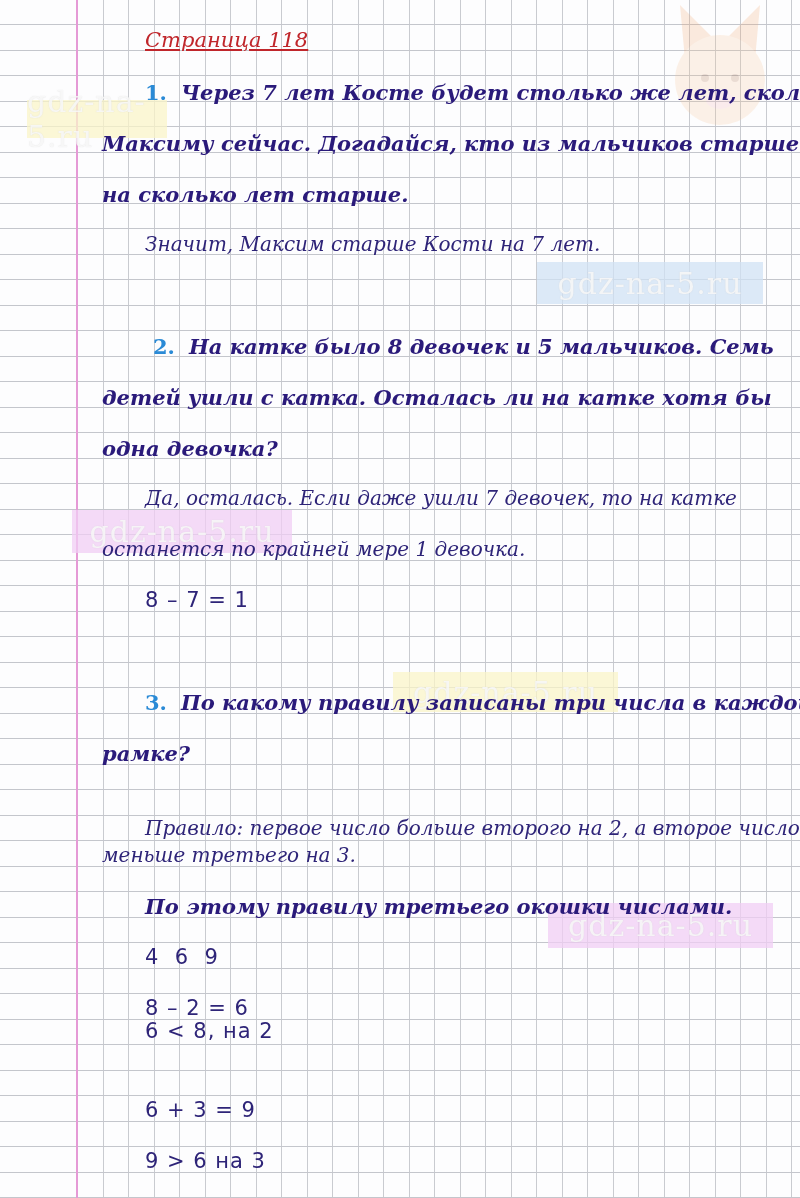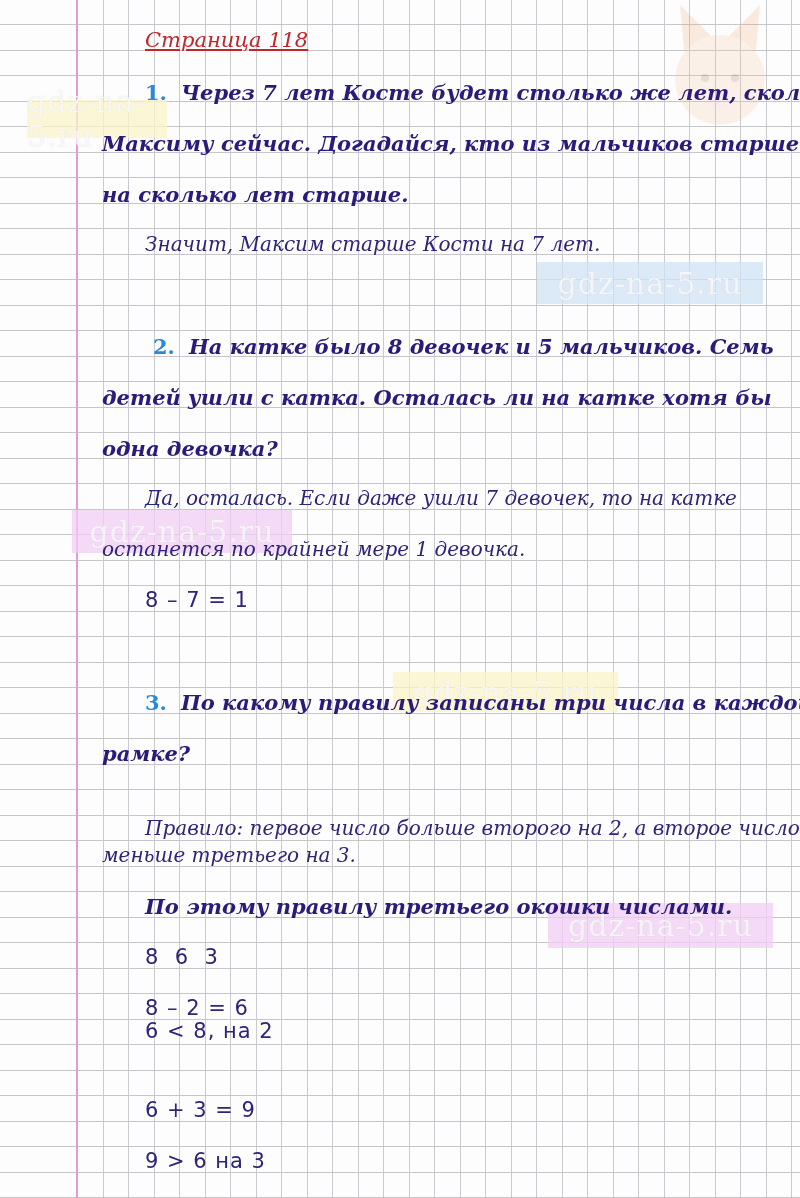--- a/index.html
+++ b/index.html
@@ -87,17 +87,17 @@
 <div class="line answer" style="left:102px;top:537px;">останется по крайней мере 1 девочка.</div>
 <div class="line math" style="left:145px;top:588px;">8 – 7 = 1</div>
 
 <div class="line question" style="left:145px;top:690px;">
   <span class="num">3.</span><span>По какому правилу записаны три числа в каждой</span>
 </div>
 <div class="line question" style="left:102px;top:741px;">рамке?</div>
 <div class="line answer" style="left:145px;top:792px;margin-top:24px;">Правило: первое число больше второго на 2, а второе число</div>
 <div class="line answer" style="left:102px;top:843px;">меньше третьего на 3.</div>
 <div class="line question" style="left:145px;top:894px;">По этому правилу третьего окошки числами.</div>
-<div class="line math" style="left:145px;top:945px;white-space:pre;">8  6  3</div>
+<div class="line math" style="left:145px;top:945px;white-space:pre;">4  6  9</div>
 <div class="line math" style="left:145px;top:996px;">8 – 2 = 6</div>
 <div class="line math" style="left:145px;top:1019px;">6 &lt; 8, на 2</div>
 <div class="line math" style="left:145px;top:1098px;">6 + 3 = 9</div>
 <div class="line math" style="left:145px;top:1149px;">9 &gt; 6 на 3</div>
 
 </body></html>

